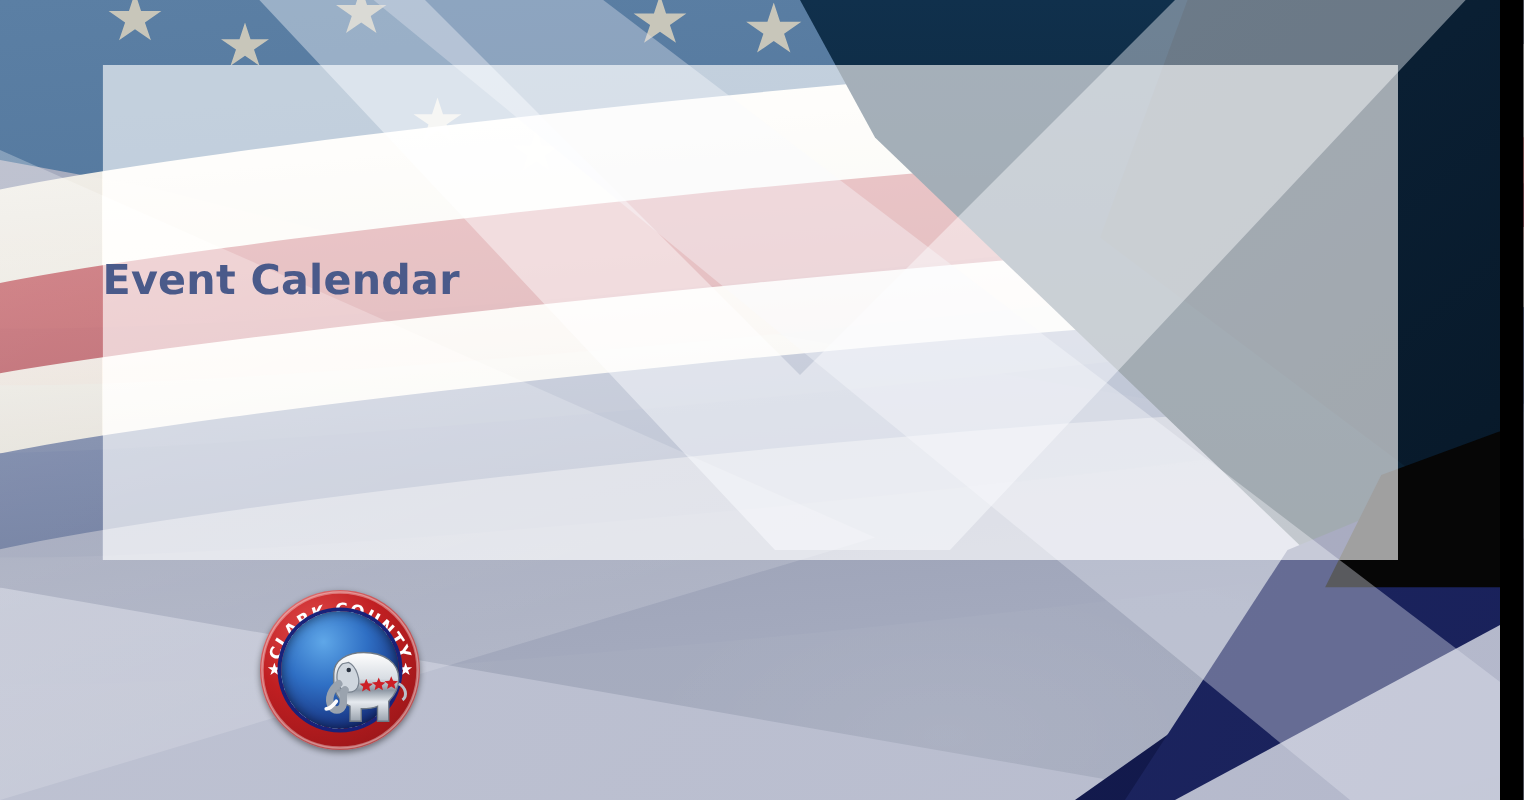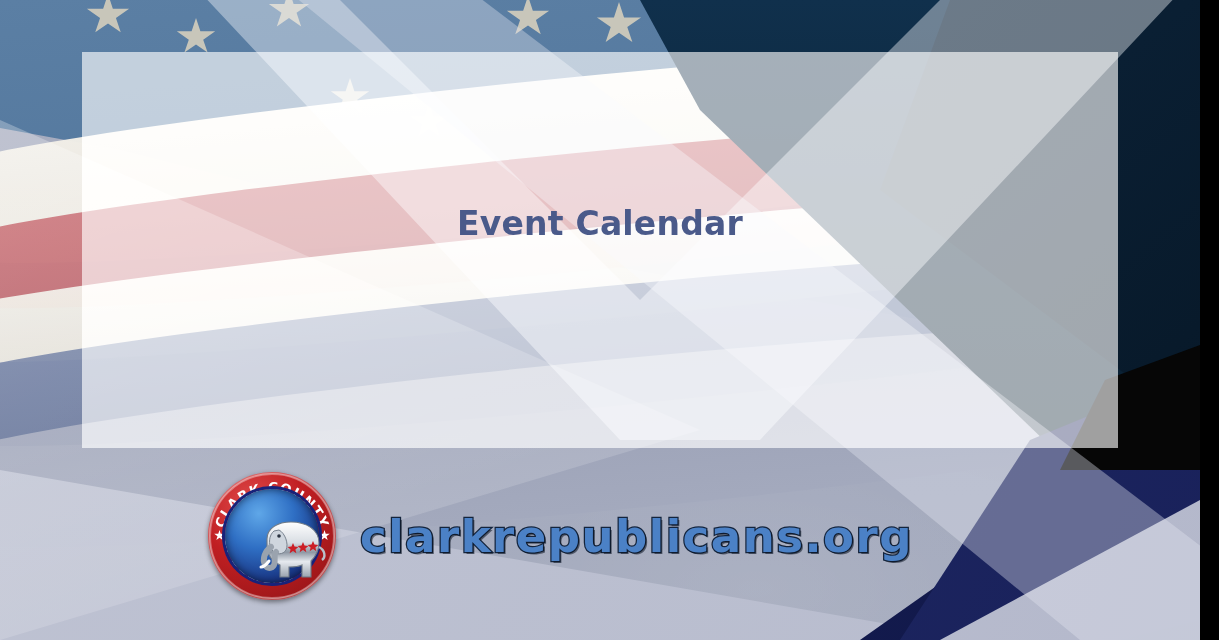--- a/index.html
+++ b/index.html
@@ -134,21 +134,21 @@
     position:absolute;
     left:82px;top:52px;
     width:1036px;height:396px;
     background:rgba(255,255,255,.62);
     backdrop-filter:saturate(.9) brightness(1.06);
   }
   .card-title{
     position:absolute;
     left:0;right:0;
     top:152px;
-    text-align:center;
+    text-align:left;
     font-size:33px;
     font-weight:700;
     letter-spacing:.2px;
     color:#4a5a8a;
     font-family:"DejaVu Sans","Liberation Sans",sans-serif;
     white-space:nowrap;
   }
 
   
   .lockup{
@@ -308,16 +308,15 @@
 
           <g fill="#cc1f26">
             <path d="M44,26 l1.5,3.6 3.9,.3 -3,2.5 .95,3.8 -3.35,-2.1 -3.35,2.1 .95,-3.8 -3,-2.5 3.9,-.3 Z"></path>
             <path d="M54,25 l1.5,3.6 3.9,.3 -3,2.5 .95,3.8 -3.35,-2.1 -3.35,2.1 .95,-3.8 -3,-2.5 3.9,-.3 Z"></path>
             <path d="M64,24 l1.5,3.6 3.9,.3 -3,2.5 .95,3.8 -3.35,-2.1 -3.35,2.1 .95,-3.8 -3,-2.5 3.9,-.3 Z"></path>
           </g>
         </svg>
       </div>
     </div>
 
-    <div class="url-text">clarkrepublicans.org</div>
   </div>
 
 </div>
 
 </body></html>

